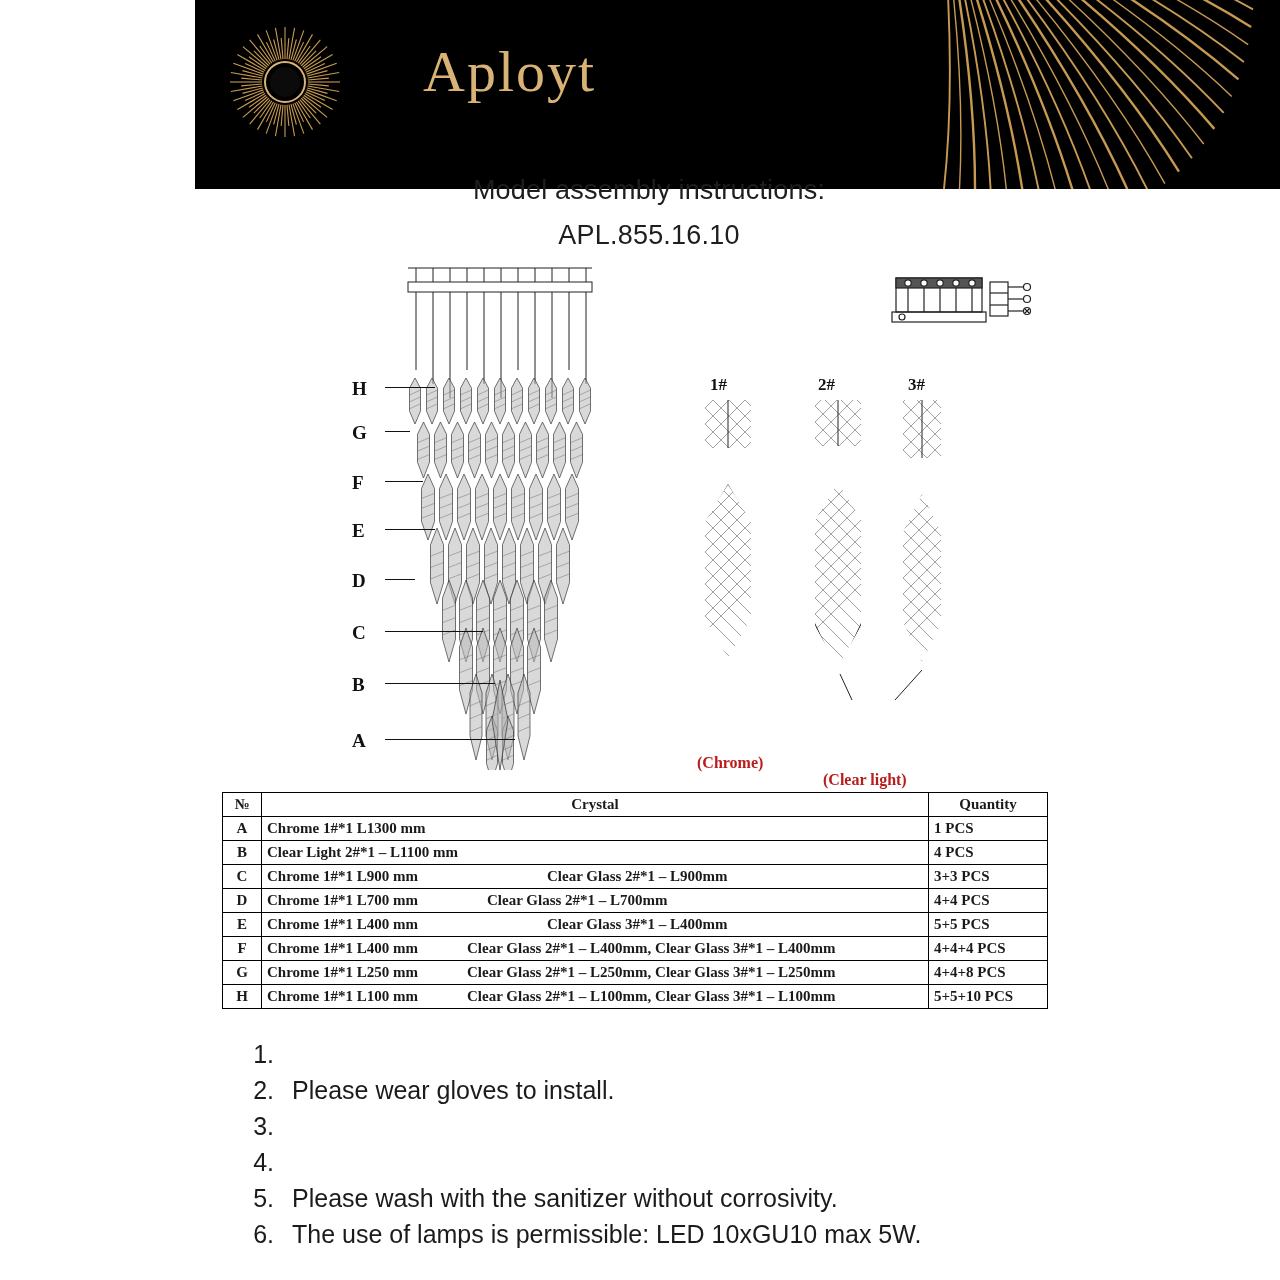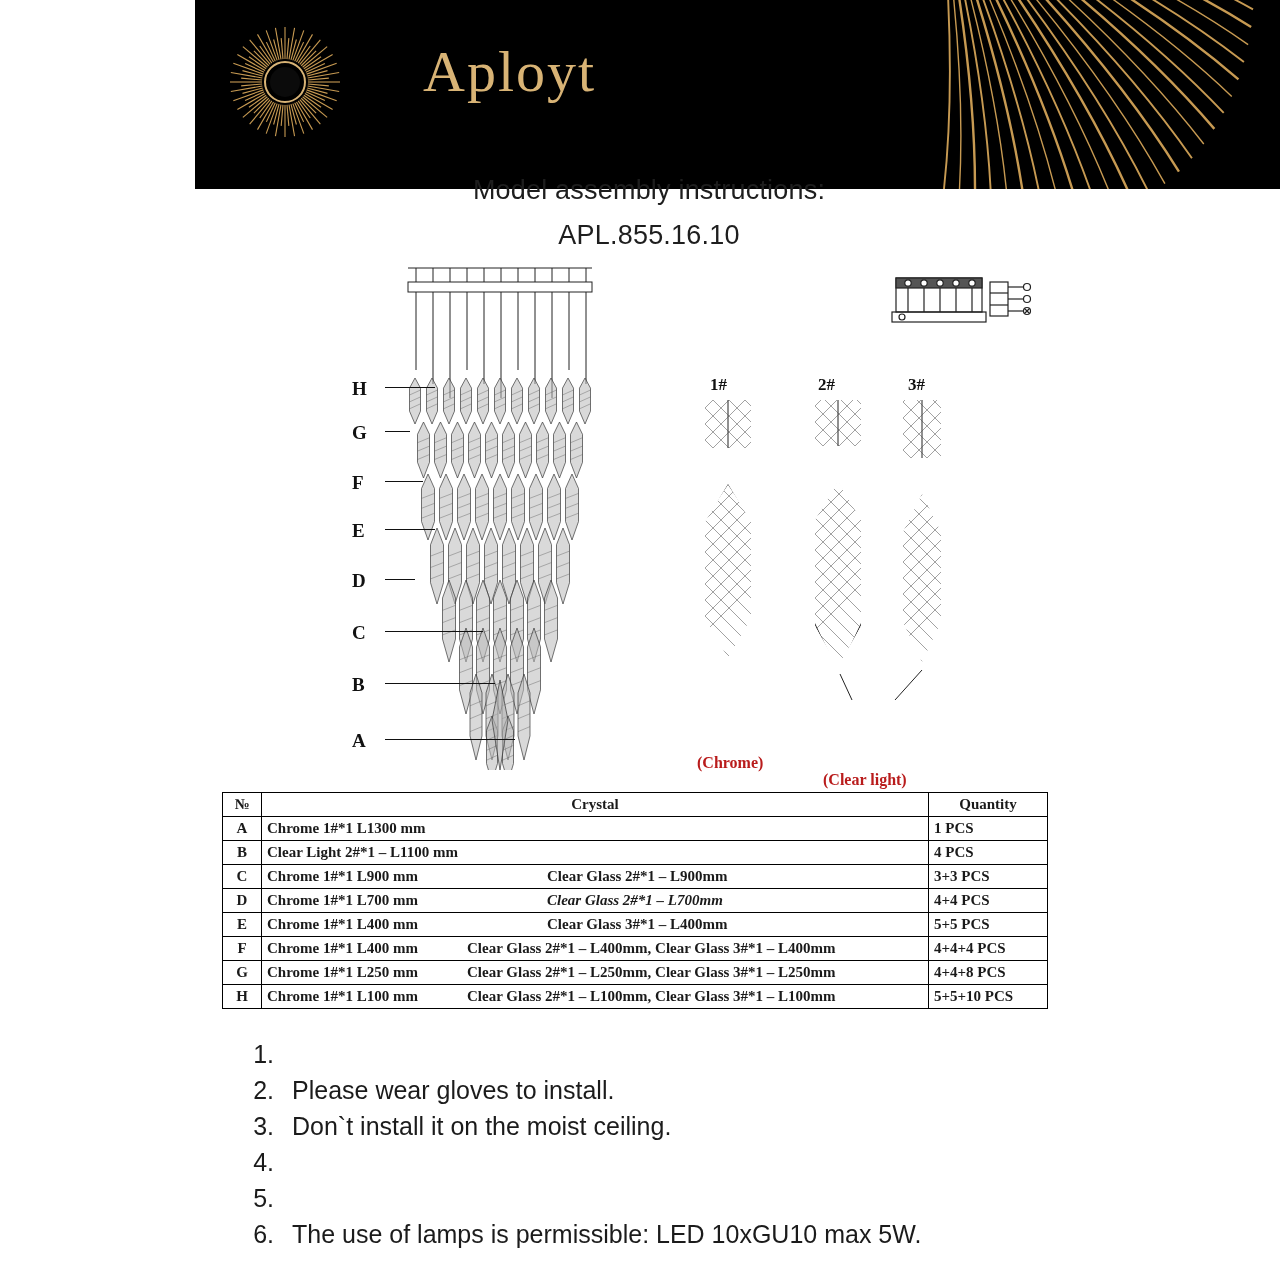--- a/index.html
+++ b/index.html
@@ -792,21 +792,21 @@
             <span class="desc-b" style="margin-left: 60px; text-align: center;">Clear Glass 2#*1 – L900mm</span>
           </div>
         </td>
         <td class="col-qty">3+3 PCS</td>
       </tr>
       <tr>
         <td class="col-no">D</td>
         <td class="col-desc">
           <div class="desc-flex">
             <span class="desc-a" style="width: 220px;">Chrome 1#*1 L700 mm</span>
-            <span class="desc-b" style="margin-left: 60px; font-style: italic;">Clear Glass 2#*1 – L700mm</span>
+            <span class="desc-b" style="">Clear Glass 2#*1 – L700mm</span>
           </div>
         </td>
         <td class="col-qty">4+4 PCS</td>
       </tr>
       <tr>
         <td class="col-no">E</td>
         <td class="col-desc">
           <div class="desc-flex">
             <span class="desc-a" style="width: 220px;">Chrome 1#*1 L400 mm</span>
             <span class="desc-b" style="margin-left: 60px;">Clear Glass 3#*1 – L400mm</span>
@@ -850,25 +850,25 @@
 <div class="notes" id="notes-list">
     <div class="note-row">
       <div class="note-num">1.</div>
     </div>
     <div class="note-row">
       <div class="note-num">2.</div>
       <div class="note-text">Please wear gloves to install.</div>
     </div>
     <div class="note-row">
       <div class="note-num">3.</div>
-      <div class="note-text">Don`t install it on the moist ceiling.</div>
     </div>
     <div class="note-row">
       <div class="note-num">4.</div>
     </div>
     <div class="note-row">
       <div class="note-num">5.</div>
+      <div class="note-text">Please wash with the sanitizer without corrosivity.</div>
     </div>
     <div class="note-row">
       <div class="note-num">6.</div>
       <div class="note-text">The use of lamps is permissible: LED 10xGU10 max 5W.</div>
     </div>
   </div>
 
 </body></html>

